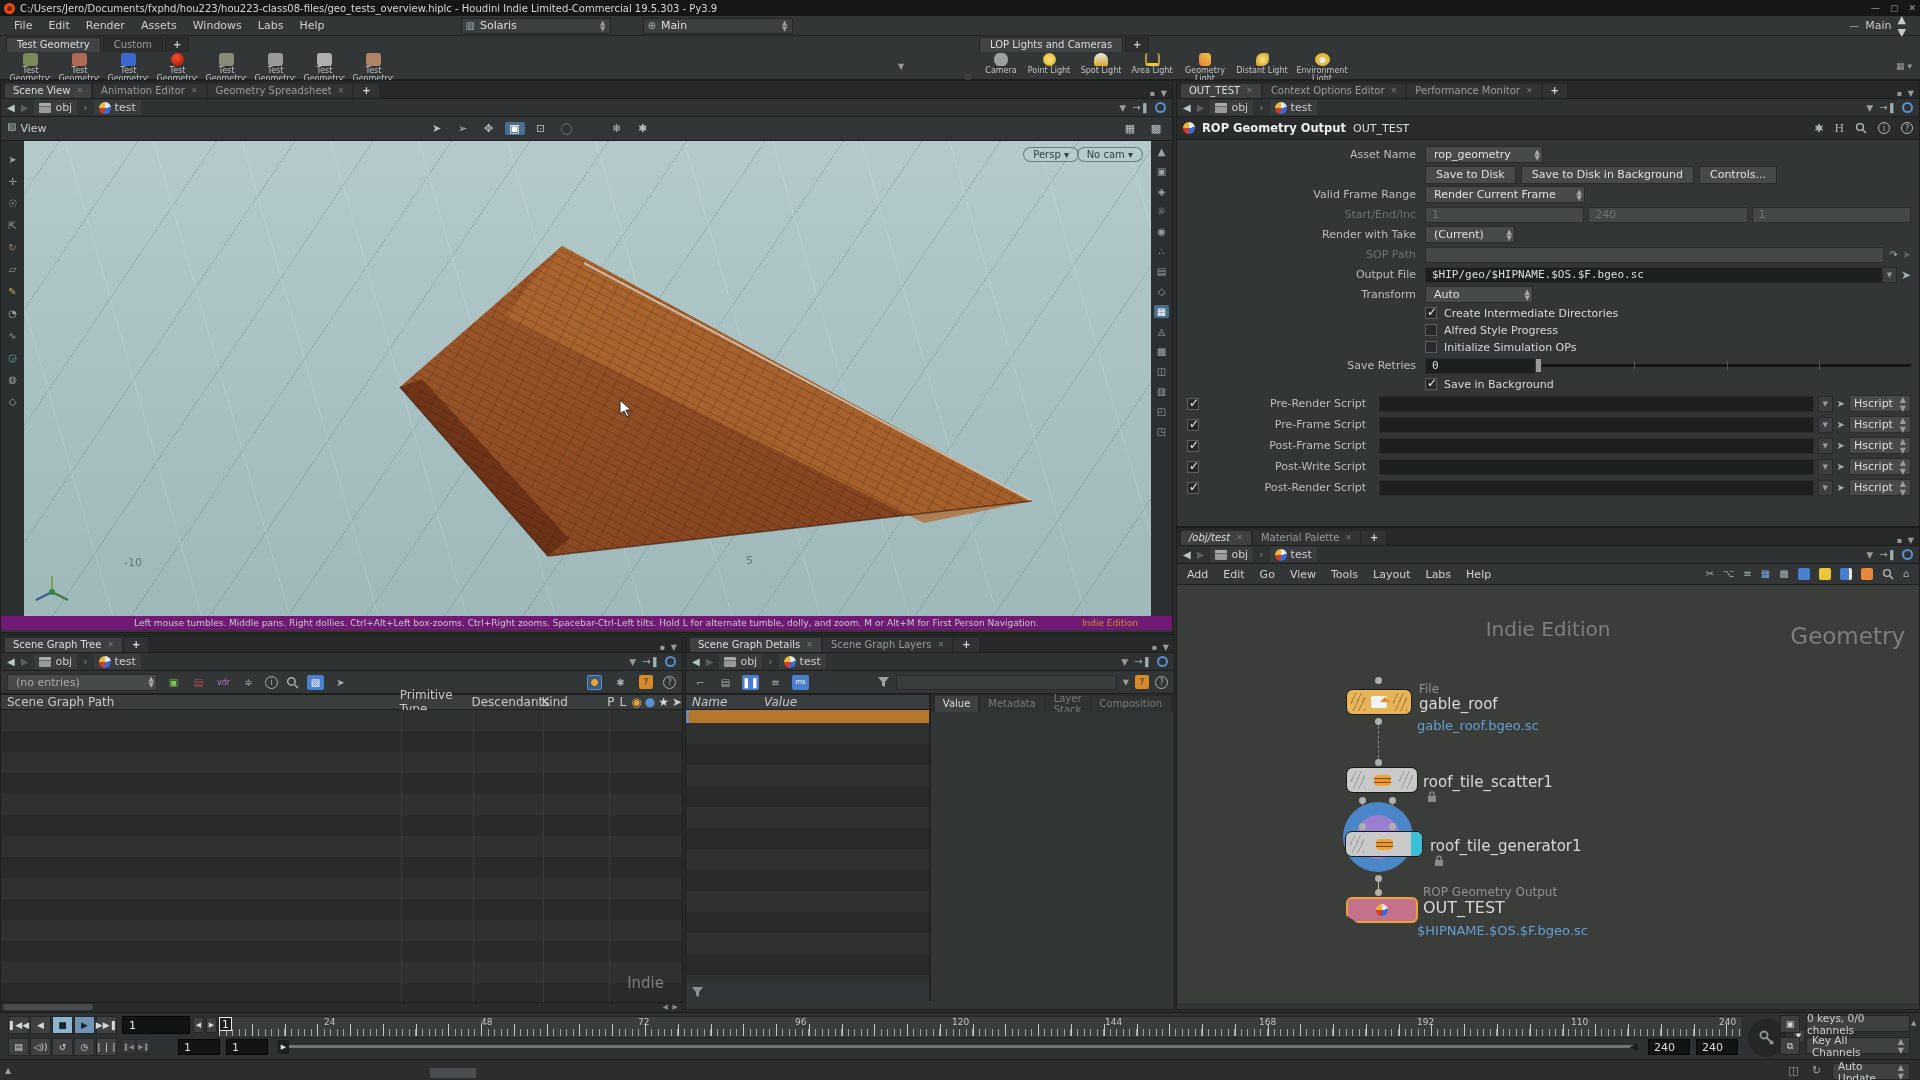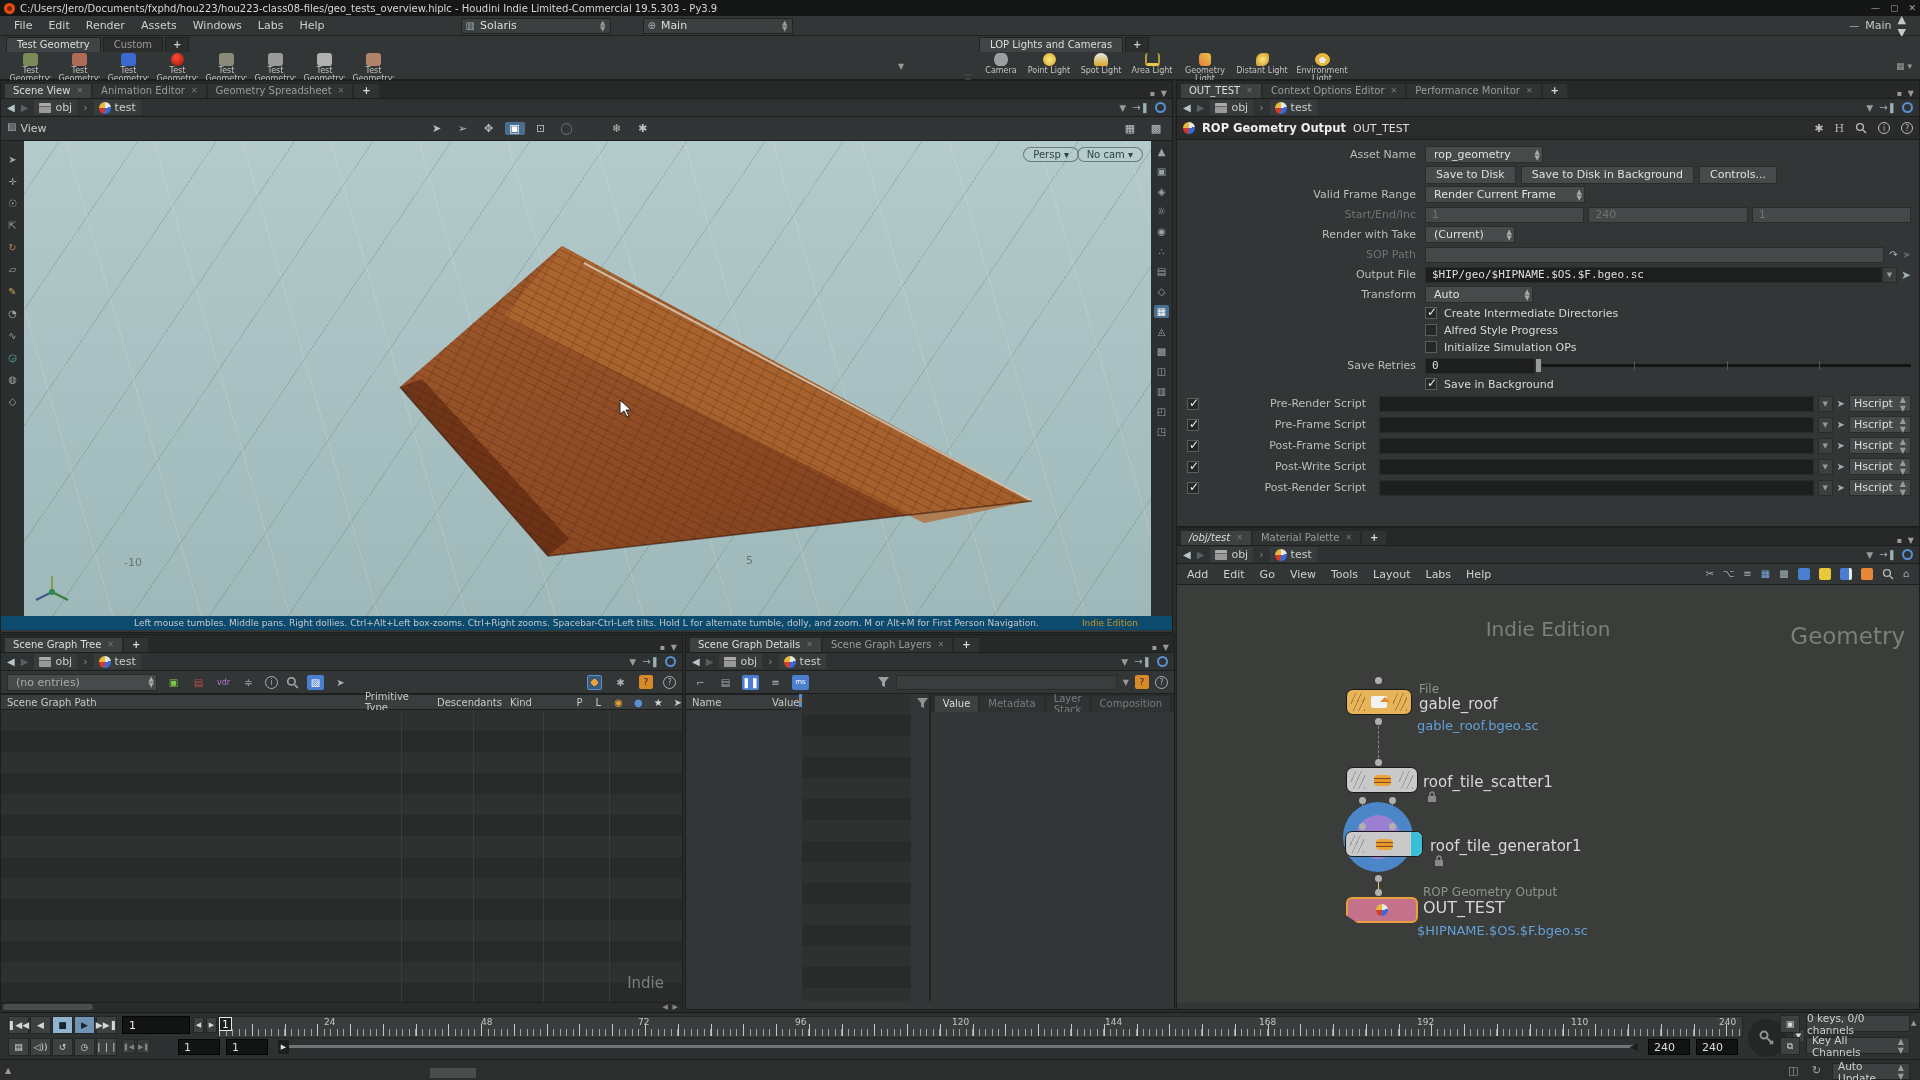--- a/index.html
+++ b/index.html
@@ -59,21 +59,21 @@
   .sidebarL { width:23px; background:#2c2f2f; display:flex; flex-direction:column; align-items:center; gap:9px; padding-top:12px; }
   .sidebarR { width:21px; background:#2c2f2f; display:flex; flex-direction:column; align-items:center; gap:7px; padding-top:4px; }
   .sico { width:15px; height:13px; color:#9aa4a4; font-size:10px; line-height:13px; text-align:center; }
   .viewport { position:relative; flex:1; overflow:hidden;
     background:
       repeating-linear-gradient(74deg, rgba(255,255,255,.14) 0 1px, transparent 1px 85px),
       repeating-linear-gradient(-56deg, rgba(70,95,95,.20) 0 1px, transparent 1px 65px),
       linear-gradient(#b4cacb,#a6bfc0 60%,#9fb8b9);
   }
   .campill { position:absolute; border:1px solid rgba(40,60,60,.55); border-radius:9px; padding:1px 9px; color:#2e4444; font-size:10px; background:rgba(190,210,210,.25); }
-  .helpbar { height:14px; background:#0c4a6e; color:#c8c8c8; font-size:9px; display:flex; align-items:center; justify-content:center; position:relative; }
+  .helpbar { height:14px; background:#701a75; color:#c8c8c8; font-size:9px; display:flex; align-items:center; justify-content:center; position:relative; }
   .helpbar .indie { position:absolute; right:34px; color:#c79422; }
   .gridlabel { position:absolute; color:rgba(50,65,65,.55); font-size:11px; }
 
   
   .prow { display:flex; align-items:center; height:19px; margin:1px 8px 1px 0; }
   .plabel { width:248px; text-align:right; padding-right:9px; color:#bdbdbd; font-size:11px; }
   .plabel.dim { color:#6f7373; }
   .dd { display:flex; align-items:center; background:#474a4a; border:1px solid #2a2c2c; height:17px; padding:0 2px 0 8px; color:#e0e0e0; gap:8px; }
   .dd .stp { color:#aaa; font-size:7px; line-height:6px; }
   .pbtn { background:#474a4a; border:1px solid #2a2c2c; height:18px; padding:0 10px; color:#e0e0e0; display:flex; align-items:center; margin-right:5px; }
@@ -96,21 +96,21 @@
   .nodelink { position:absolute; color:#64a0d8; font-size:13px; }
   .nodedot { position:absolute; width:7px; height:7px; border-radius:50%; background:#b0b0b0; }
   .conn { position:absolute; width:0; border-left:1px dashed #9a9a9a; opacity:.8; }
   .nodebox { position:absolute; border-radius:7px; border:1px solid #1a1a1a; display:flex; align-items:center; justify-content:center; }
   .slashes { position:absolute; top:3px; bottom:3px; width:14px; background:repeating-linear-gradient(115deg, transparent 0 4px, rgba(90,60,20,.45) 4px 5px); }
   .burger { width:17px; height:11px; border-radius:4px; background:linear-gradient(#f0a23a 0 3px,#7a5018 3px 4px,#e8952e 4px 7px,#7a5018 7px 8px,#f0a23a 8px 11px); }
   .folderico { position:relative; width:16px; height:12px; background:#f2f2f2; border-radius:2px; }
   .folderico::after { content:''; position:absolute; right:-3px; top:-4px; border:5px solid transparent; border-bottom-color:#e8872a; }
 
   
-  .theader { height:16px; background:#3a3d3d; border-top:1px solid #1d1f1f; border-bottom:1px solid #1d1f1f; display:flex; align-items:center; color:#c8c8c8; font-size:10px;gap:8px; }
+  .theader { height:16px; background:#3a3d3d; border-top:1px solid #1d1f1f; border-bottom:1px solid #1d1f1f; display:flex; align-items:center; color:#c8c8c8; font-size:12px; }
   .tbody { position:relative; background:#2b2d2d; background-image:repeating-linear-gradient(rgba(255,255,255,.018) 0 21px, rgba(0,0,0,.05) 21px 42px); }
   .vline { position:absolute; top:0; bottom:0; width:1px; background:#3a3d3d; }
   .toolbar2 { height:23px; background:#333636; display:flex; align-items:center; gap:8px; padding:0 6px; border-bottom:1px solid #1d1f1f; }
   .tbico { width:17px; height:15px; text-align:center; line-height:15px; font-size:10px; color:#a8b0b0; }
   .tbico.hl { background:#4a7fd0; border-radius:2px; color:#fff; }
   .funnel { display:inline-block; }
 
   
   #playbar { left:0; top:1012px; width:1920px; height:68px; background:#2e3131; border-top:1px solid #181a1a; }
   .tbtn { width:21px; height:18px; background:#3e4141; border:1px solid #242626; color:#d8d8d8; font-size:9px; display:flex; align-items:center; justify-content:center; }
@@ -768,21 +768,21 @@
         <svg width="13" height="12" viewBox="0 0 13 12" class="funnel">
             <path d="M1 1 H12 L8 6 V11 L5 9.5 V6 Z" fill="#9aa2a2"></path>
           </svg>
         <span style="flex:1; height:15px; background:#3a3d3d; border:1px solid #2a2c2c;"></span>
         <span class="mini">▼</span>
         <span style="width:14px;height:14px;background:#d88a2a;border-radius:2px;color:#222;font-size:9px;text-align:center;line-height:14px;">?</span>
         <span style="border:1px solid #a8b0b0;border-radius:50%;width:13px;height:13px;font-size:8px;text-align:center;line-height:12px;color:#a8b0b0">?</span>
       </span>
     </div>
     <div style="display:flex; height:307px;">
-      <div style="width:253px; border-right:2px solid #222424; display:flex; flex-direction:row;">
+      <div style="width:253px; border-right:2px solid #222424; display:flex; flex-direction:column;font-style:italic;">
         <div class="theader">
           <span style="padding-left:6px; width:78px;">Name</span>
           <span>Value</span>
         </div>
         <div style="height:13px; background:#b5762e; border-left:3px dashed #5a8fd0;"></div>
         <div class="tbody grow"></div>
         <svg width="13" height="12" viewBox="0 0 13 12" style="margin:3px 0 3px 5px;">
             <path d="M1 1 H12 L8 6 V11 L5 9.5 V6 Z" fill="#8a9292"></path>
           </svg>
       </div>

